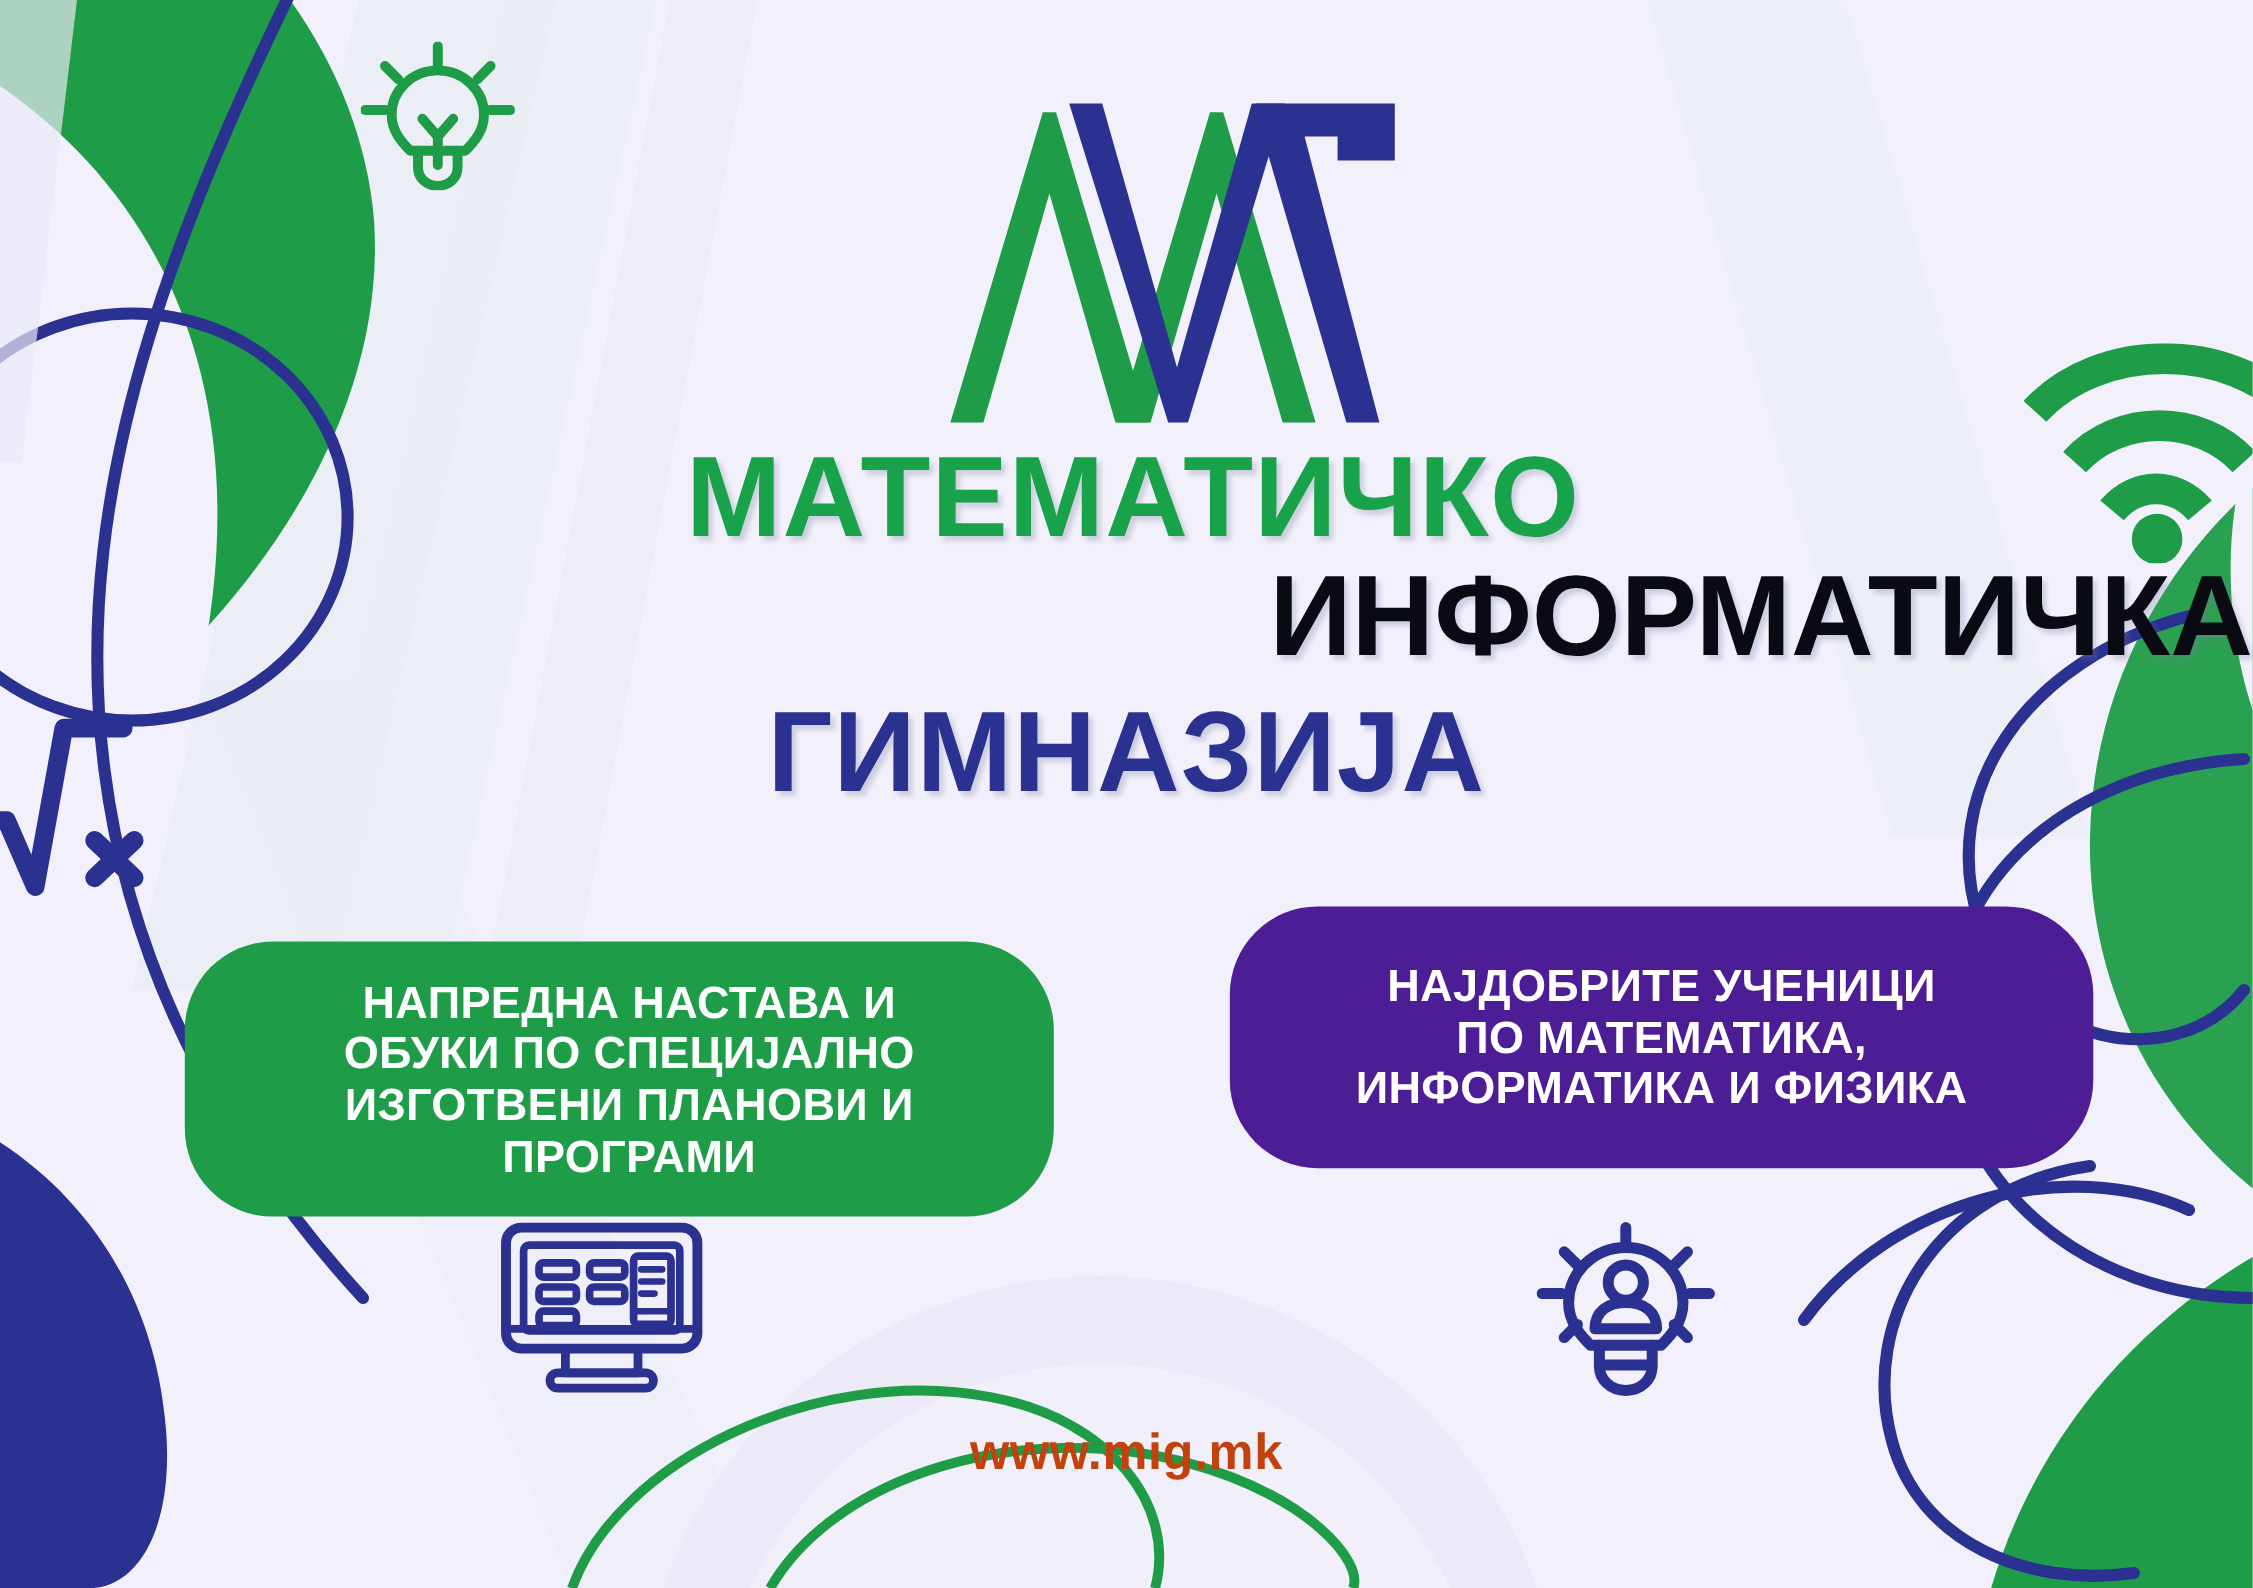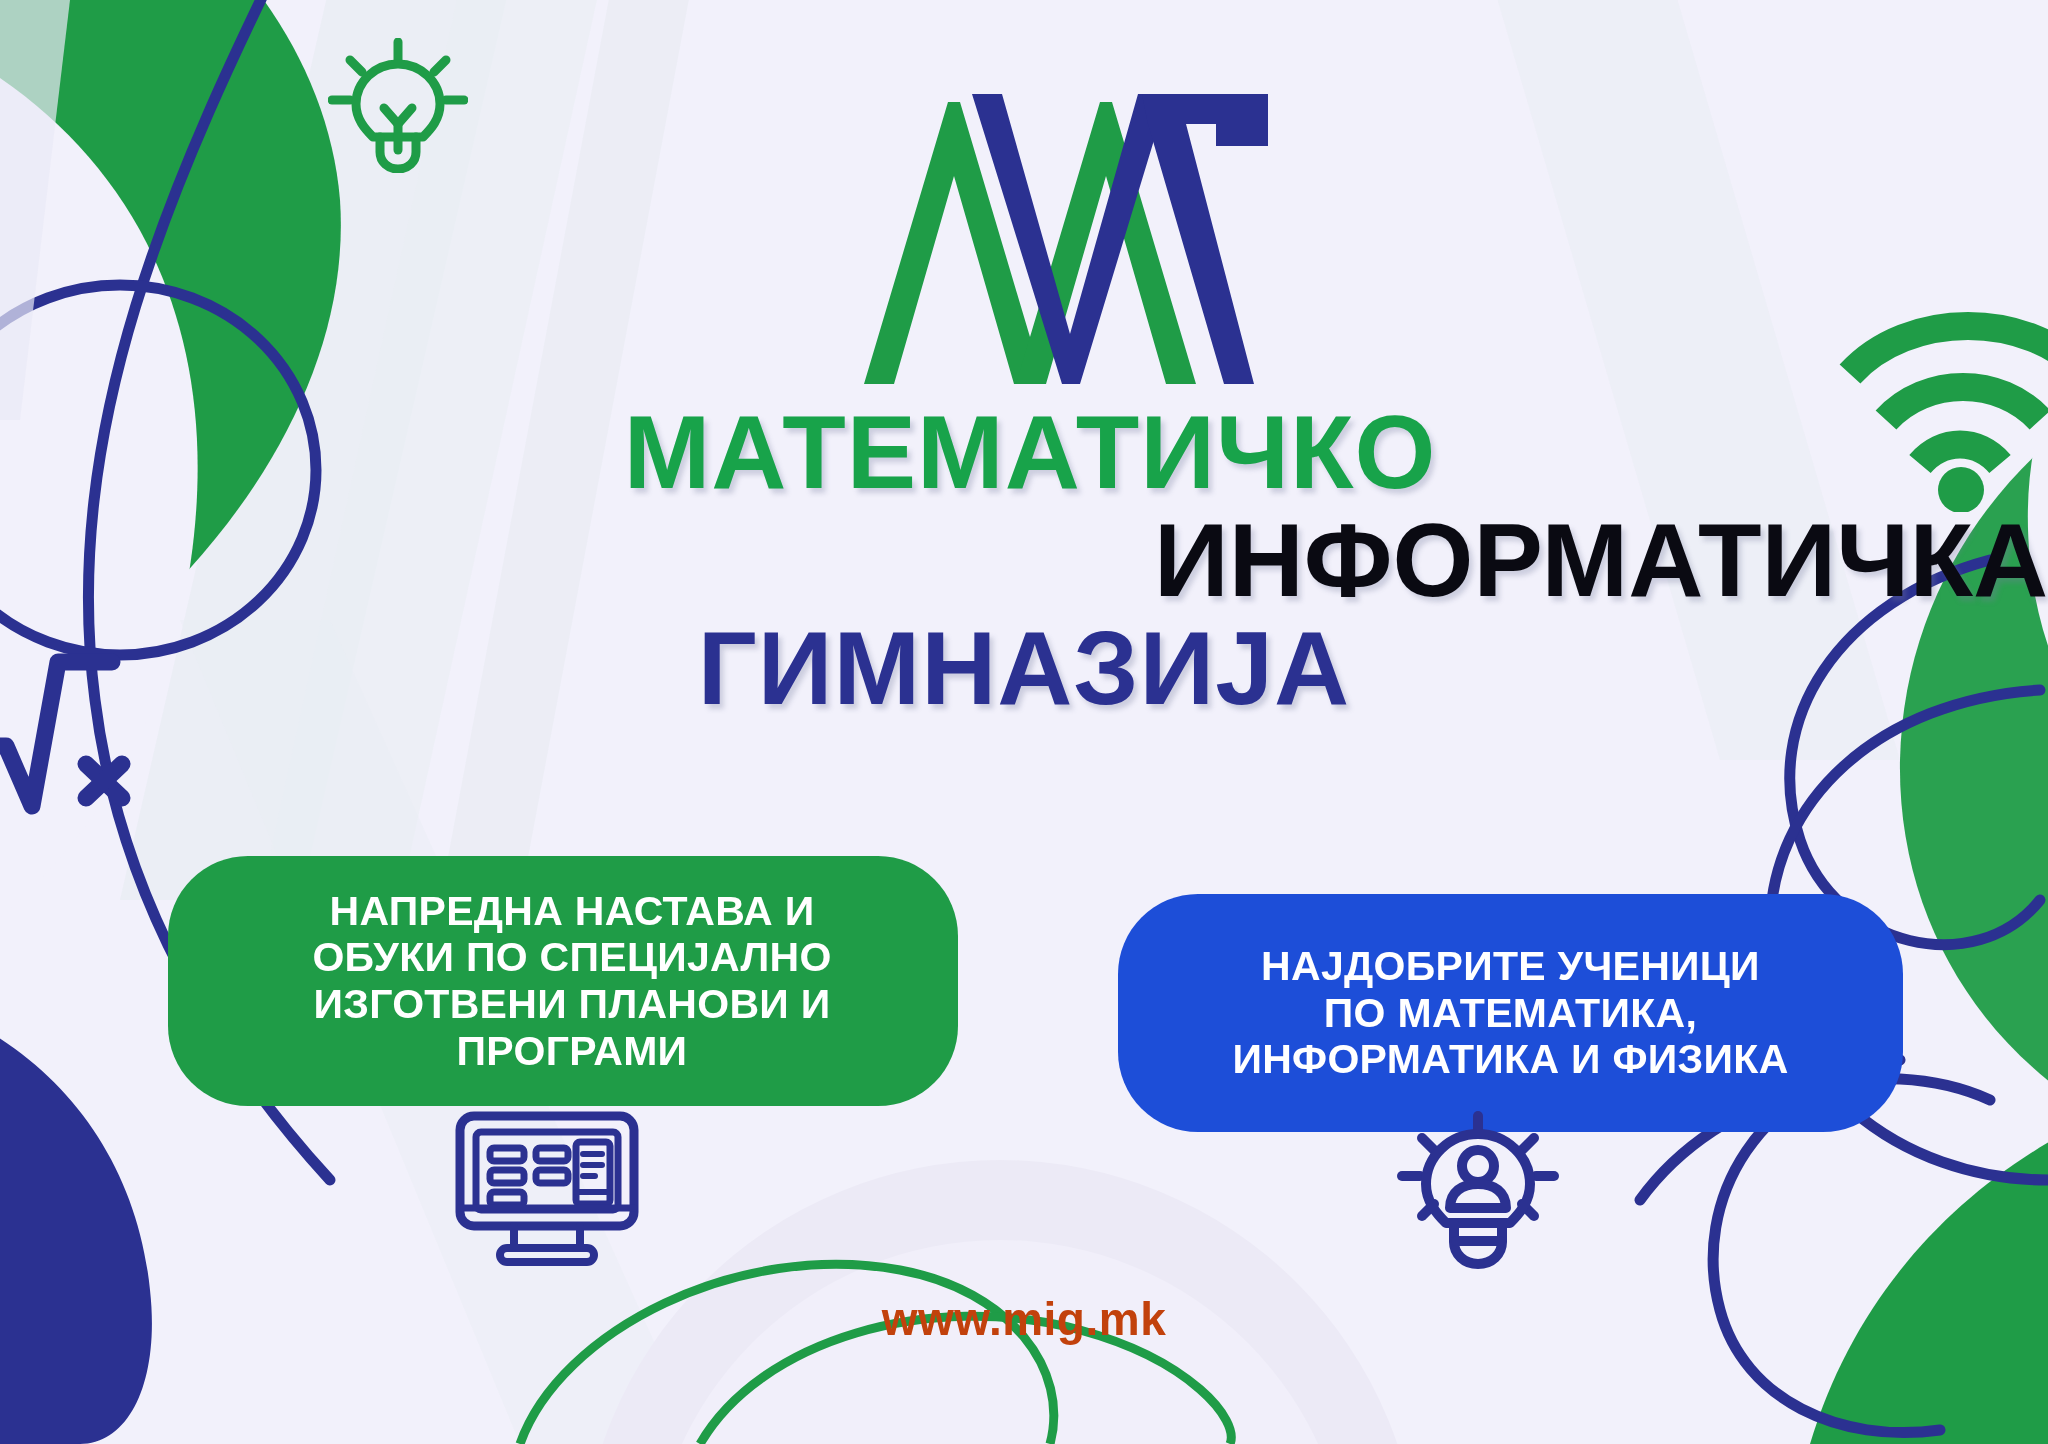--- a/index.html
+++ b/index.html
@@ -58,21 +58,21 @@
     color: #0a0a12;
     text-shadow: 4px 5px 5px rgba(120,125,160,0.30);
     margin-top: 4px;
     letter-spacing: 0px;
     text-align: right;
   }
   #title-3 {
     font-size: 104px;
     color: #2b3191;
     text-shadow: 4px 5px 5px rgba(120,125,160,0.30);
-    margin-top: 4px;
+    margin-top: 20px;
     letter-spacing: 1px;
   }
   
   .pill {
     position: absolute;
     border-radius: 80px;
     display: flex;
     align-items: center;
     justify-content: center;
     text-align: center;
@@ -87,24 +87,24 @@
   #pill-green {
     left: 168px;
     top: 856px;
     width: 790px;
     height: 250px;
     background: #1f9c47;
     padding-left: 48px;
   }
   #pill-blue {
     left: 1118px;
-    top: 894px;
+    top: 824px;
     width: 785px;
     height: 238px;
-    background: #1d4ed8;
+    background: #4c1d95;
   }
   .pill span { display: block; }
 
   
   #icon-monitor {
     position: absolute;
     left: 452px;
     top: 1108px;
     width: 190px;
     height: 172px;

